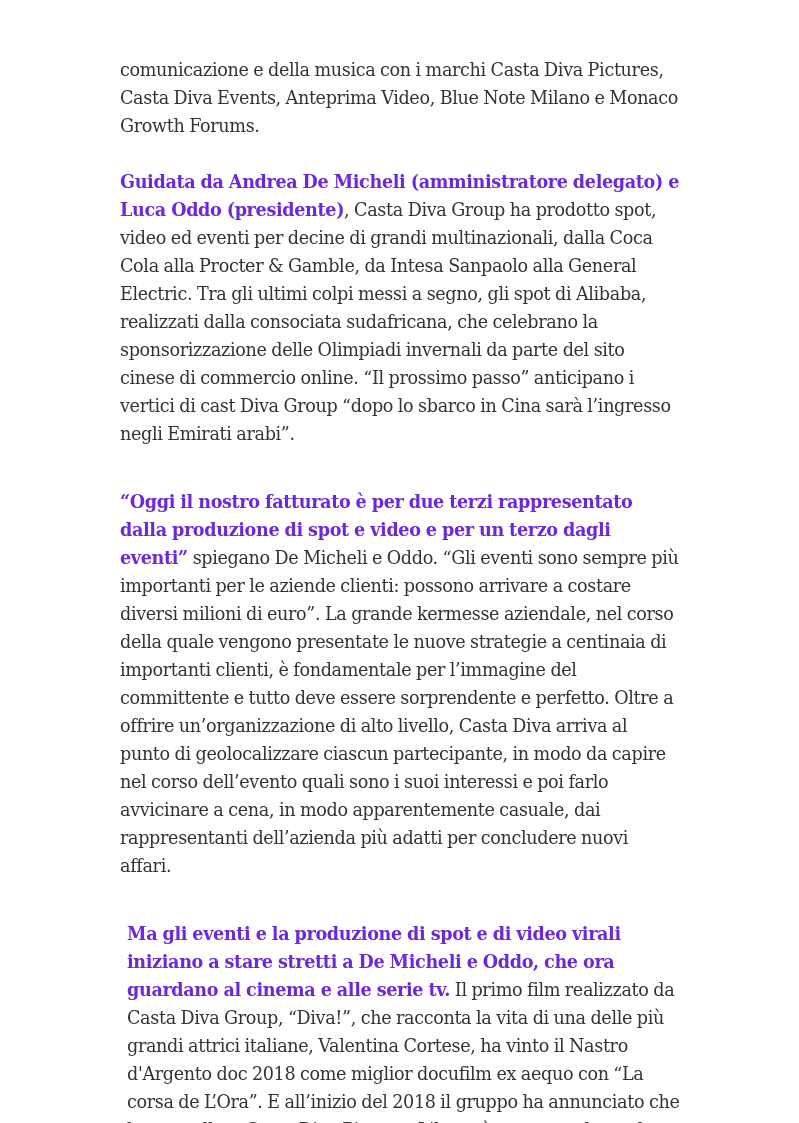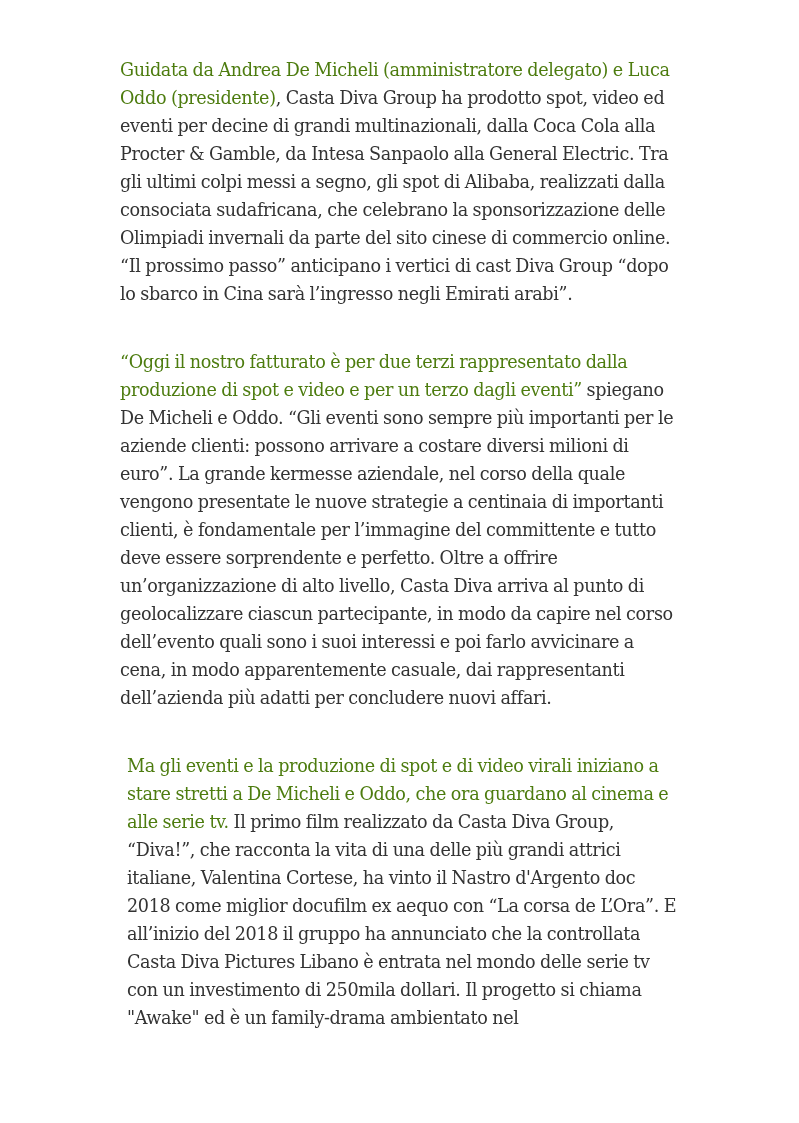--- a/index.html
+++ b/index.html
@@ -26,29 +26,32 @@
       word-spacing: -0.5px;
     }
     .article p {
       margin: 0;
     }
     .p1 { margin-bottom: 28px !important; }
     .p2 { margin-bottom: 40px !important; }
     .p3 { margin-bottom: 40px !important; }
     .p4 { margin-left: 7px !important; }
     .article b {
-      font-weight: normal;
-      color: #4d7c0f;
+      font-weight: bold;
+      color: #6d28d9;
     }
     .p2 { position: relative; top: 0; }
   </style>
 </head>
 <body>
 
 <div class="article">
+  <p class="p1">
+    <span>comunicazione e della musica con i marchi Casta Diva Pictures, Casta Diva Events, Anteprima Video, Blue Note Milano e Monaco Growth Forums.</span>
+  </p>
   <p class="p2">
     <b>Guidata da Andrea De Micheli (amministratore delegato) e Luca Oddo (presidente)</b><span>, Casta Diva Group ha prodotto spot, video ed eventi per decine di grandi multinazionali, dalla Coca Cola alla Procter &amp; Gamble, da Intesa Sanpaolo alla General Electric. Tra gli ultimi colpi messi a segno, gli spot di Alibaba, realizzati dalla consociata sudafricana, che celebrano la sponsorizzazione delle Olimpiadi invernali da parte del sito cinese di commercio online. “Il prossimo passo” anticipano i vertici di cast Diva Group “dopo lo sbarco in Cina sarà l’ingresso negli Emirati arabi”.</span>
   </p>
   <p class="p3">
     <b>“Oggi il nostro fatturato è per due terzi rappresentato dalla produzione di spot e video e per un terzo dagli eventi”</b><span> spiegano De Micheli e Oddo. “Gli eventi sono sempre più importanti per le aziende clienti: possono arrivare a costare diversi milioni di euro”. La grande kermesse aziendale, nel corso della quale vengono presentate le nuove strategie a centinaia di importanti clienti, è fondamentale per l’immagine del committente e tutto deve essere sorprendente e perfetto. Oltre a offrire un’organizzazione di alto livello, Casta Diva arriva al punto di geolocalizzare ciascun partecipante, in modo da capire nel corso dell’evento quali sono i suoi interessi e poi farlo avvicinare a cena, in modo apparentemente casuale, dai rappresentanti dell’azienda più adatti per concludere nuovi affari.</span>
   </p>
   <p class="p4">
     <b>Ma gli eventi e la produzione di spot e di video virali iniziano a stare stretti a De Micheli e Oddo, che ora guardano al cinema e alle serie tv.</b><span> Il primo film realizzato da Casta Diva Group, “Diva!”, che racconta la vita di una delle più grandi attrici italiane, Valentina Cortese, ha vinto il Nastro d'Argento doc 2018 come miglior docufilm ex aequo con “La corsa de L’Ora”. E all’inizio del 2018 il gruppo ha annunciato che la controllata Casta Diva Pictures Libano è entrata nel mondo delle serie tv con un investimento di 250mila dollari. Il progetto si chiama "Awake" ed è un family-drama ambientato nel</span>
   </p>
 </div>

